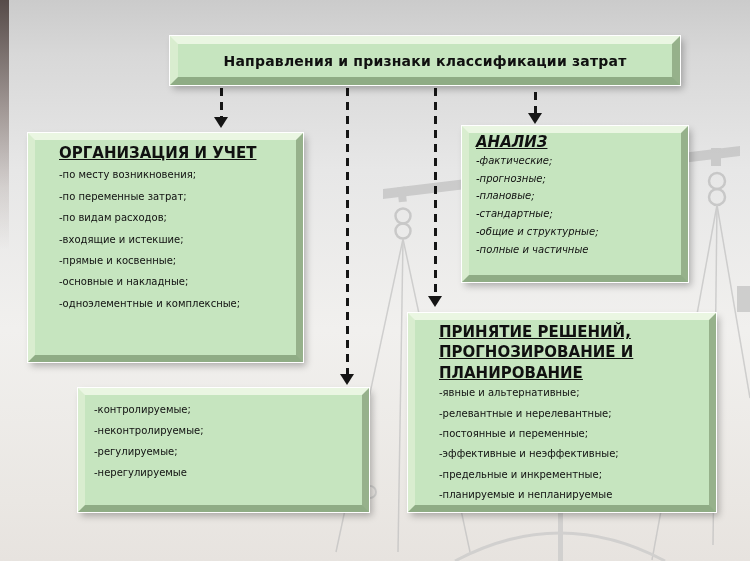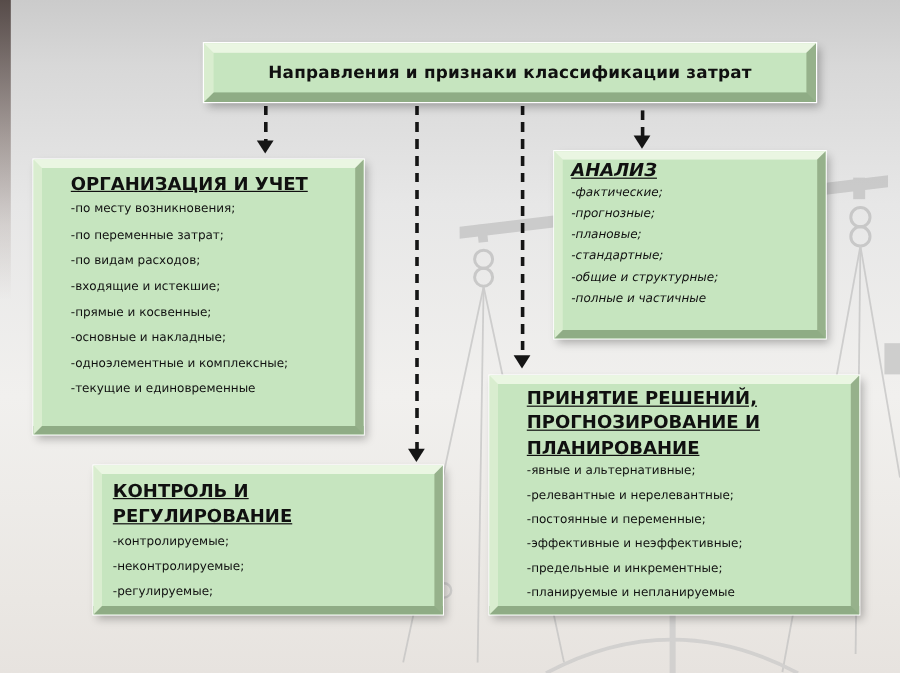--- a/index.html
+++ b/index.html
@@ -94,35 +94,33 @@
 
   <div class="box b-org">
     <div class="hdr">ОРГАНИЗАЦИЯ И УЧЕТ</div>
     <div class="item">-по месту возникновения;</div>
     <div class="item">-по переменные затрат;</div>
     <div class="item">-по видам расходов;</div>
     <div class="item">-входящие и истекшие;</div>
     <div class="item">-прямые и косвенные;</div>
     <div class="item">-основные и накладные;</div>
     <div class="item">-одноэлементные и комплексные;</div>
-    <div class="item">-текущие и единовременные</div>
   </div>
 
   <div class="box b-analysis">
     <div class="hdr">АНАЛИЗ</div>
     <div class="item">-фактические;</div>
     <div class="item">-прогнозные;</div>
     <div class="item">-плановые;</div>
     <div class="item">-стандартные;</div>
     <div class="item">-общие и структурные;</div>
     <div class="item">-полные и частичные</div>
   </div>
 
   <div class="box b-control">
-    <div class="hdr">КОНТРОЛЬ И РЕГУЛИРОВАНИЕ</div>
     <div class="item">-контролируемые;</div>
     <div class="item">-неконтролируемые;</div>
     <div class="item">-регулируемые;</div>
     <div class="item">-нерегулируемые</div>
   </div>
 
   <div class="box b-decisions">
     <div class="hdr">ПРИНЯТИЕ РЕШЕНИЙ, ПРОГНОЗИРОВАНИЕ И ПЛАНИРОВАНИЕ</div>
     <div class="item">-явные и альтернативные;</div>
     <div class="item">-релевантные и нерелевантные;</div>

